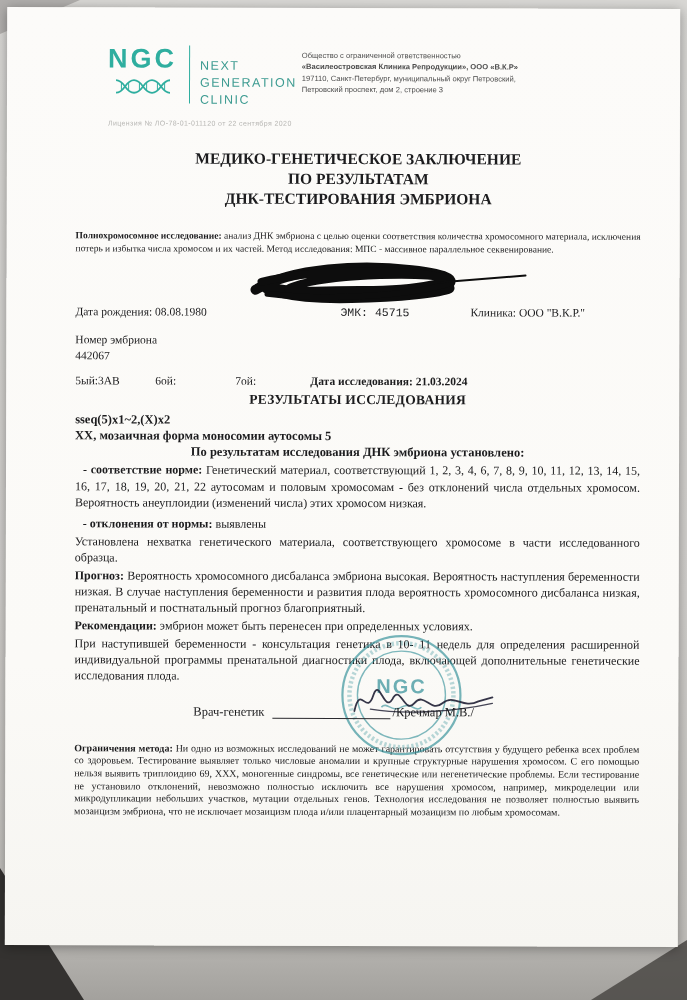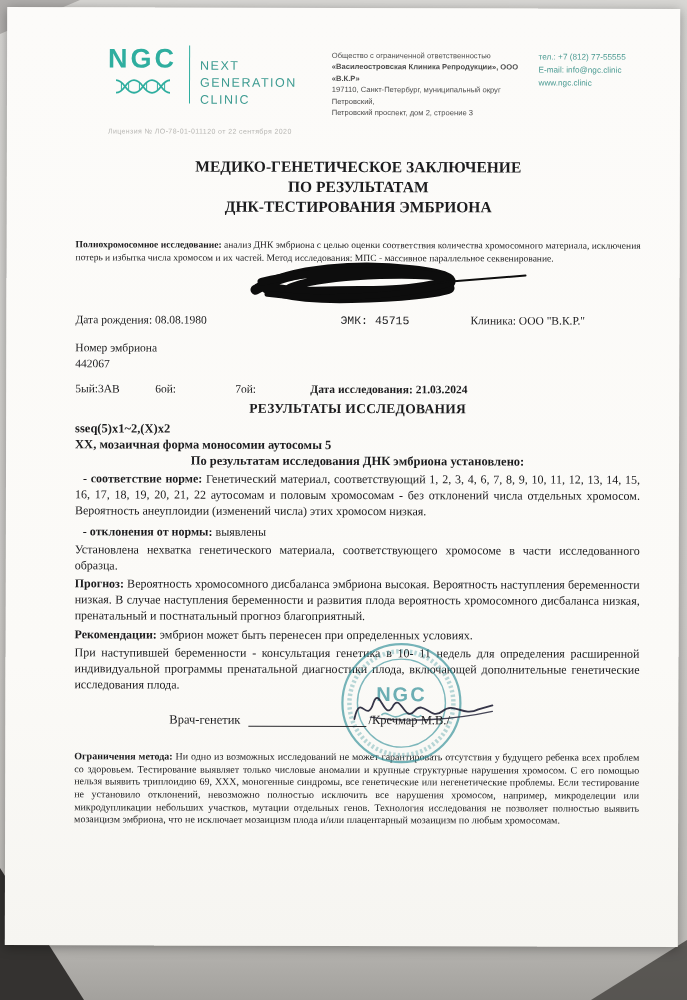--- a/index.html
+++ b/index.html
@@ -24,21 +24,21 @@
   }
 
   
   .header { display:flex; margin-left:32px; min-height:64px; font-family:"Liberation Sans", sans-serif; }
   .logo { display:flex; align-items:flex-start; }
   .logo-left { display:flex; flex-direction:column; align-items:center; }
   .logo-brand { font-size:27px; font-weight:bold; color:#2fae9f; letter-spacing:3px; line-height:1; }
   .dna { margin-top:5px; }
   .logo-divider { width:1px; background:#2fae9f; height:58px; margin:0 10px 0 12px; }
   .logo-name { font-size:12.5px; color:#3d9b91; letter-spacing:1.5px; line-height:1.35; padding-top:4px;margin-top:8px; }
-  .company { width:238px; margin-left:35px; font-size:7.6px; color:#4c4c4c; line-height:1.5; padding-top:4px; }
+  .company { width:238px; margin-left:5px; font-size:7.6px; color:#4c4c4c; line-height:1.5; padding-top:4px; }
   .company .bold { font-weight:bold; }
   .contacts { margin-left:auto; font-size:8.2px; color:#4a9a92; line-height:1.6; padding-top:4px; width:118px; }
   .license { margin-top:10px; margin-left:32px; font-size:7px; color:#b7b6b3; font-family:"Liberation Sans", sans-serif; letter-spacing:.4px; }
 
   .title { margin-top:22px; text-align:center; font-weight:bold; font-size:15.5px; line-height:1.28; }
 
   .intro { margin-top:22px; font-size:9.5px; line-height:1.34; text-align:justify; }
 
   .scribble { position:absolute; left:235px; top:250px; width:300px; height:50px; z-index:5; }
 
@@ -54,21 +54,21 @@
   .sub-h { font-weight:bold; font-size:12.5px; text-align:center; line-height:1.28; }
 
   .body-p { font-size:12px; line-height:1.34; text-align:justify; margin-top:2px; }
   .indent { text-indent:8px; }
   .gap-top { margin-top:5px; }
 
   .sig-area { position:relative; margin-top:6px; height:48px; }
   .stamp { position:absolute; left:263px; top:-60px; width:128px; height:128px; opacity:.82; }
   .sig-ink { position:absolute; left:272px; top:-20px; width:150px; height:54px; }
   .sig-row { position:absolute; left:0; top:14px; width:100%; display:flex; align-items:flex-end; font-size:12.5px; }
-  .sig-role { margin-left:95px; }
+  .sig-role { margin-left:119px; }
   .sig-line { width:118px; border-bottom:1.2px solid #2a2a2e; height:14px; margin:0 2px 1px 8px; }
 
   .limits { margin-top:4px; font-size:10px; line-height:1.27; text-align:justify; color:#1a1a1c; }
 </style>
 </head>
 <body>
 
 <div class="band-bottom"></div>
 <div class="corner corner-tl"></div>
 <div class="corner corner-bl"></div>
@@ -100,25 +100,20 @@
         <div>NEXT</div>
         <div>GENERATION</div>
         <div>CLINIC</div>
       </div>
     </div>
     <div class="company">
       <div>Общество с ограниченной ответственностью</div>
       <div class="bold">«Василеостровская Клиника Репродукции», ООО «В.К.Р»</div>
       <div>197110, Санкт-Петербург, муниципальный округ Петровский,</div>
       <div>Петровский проспект, дом 2, строение 3</div>
-    </div>
-    <div class="contacts">
-      <div>тел.: +7 (812) 77-55555</div>
-      <div>E-mail: info@ngc.clinic</div>
-      <div>www.ngc.clinic</div>
     </div>
   </div>
 
   <div class="license">Лицензия № ЛО-78-01-011120 от 22 сентября 2020</div>
 
   <div class="title">
     <div>МЕДИКО-ГЕНЕТИЧЕСКОЕ ЗАКЛЮЧЕНИЕ</div>
     <div>ПО РЕЗУЛЬТАТАМ</div>
     <div>ДНК-ТЕСТИРОВАНИЯ ЭМБРИОНА</div>
   </div>

